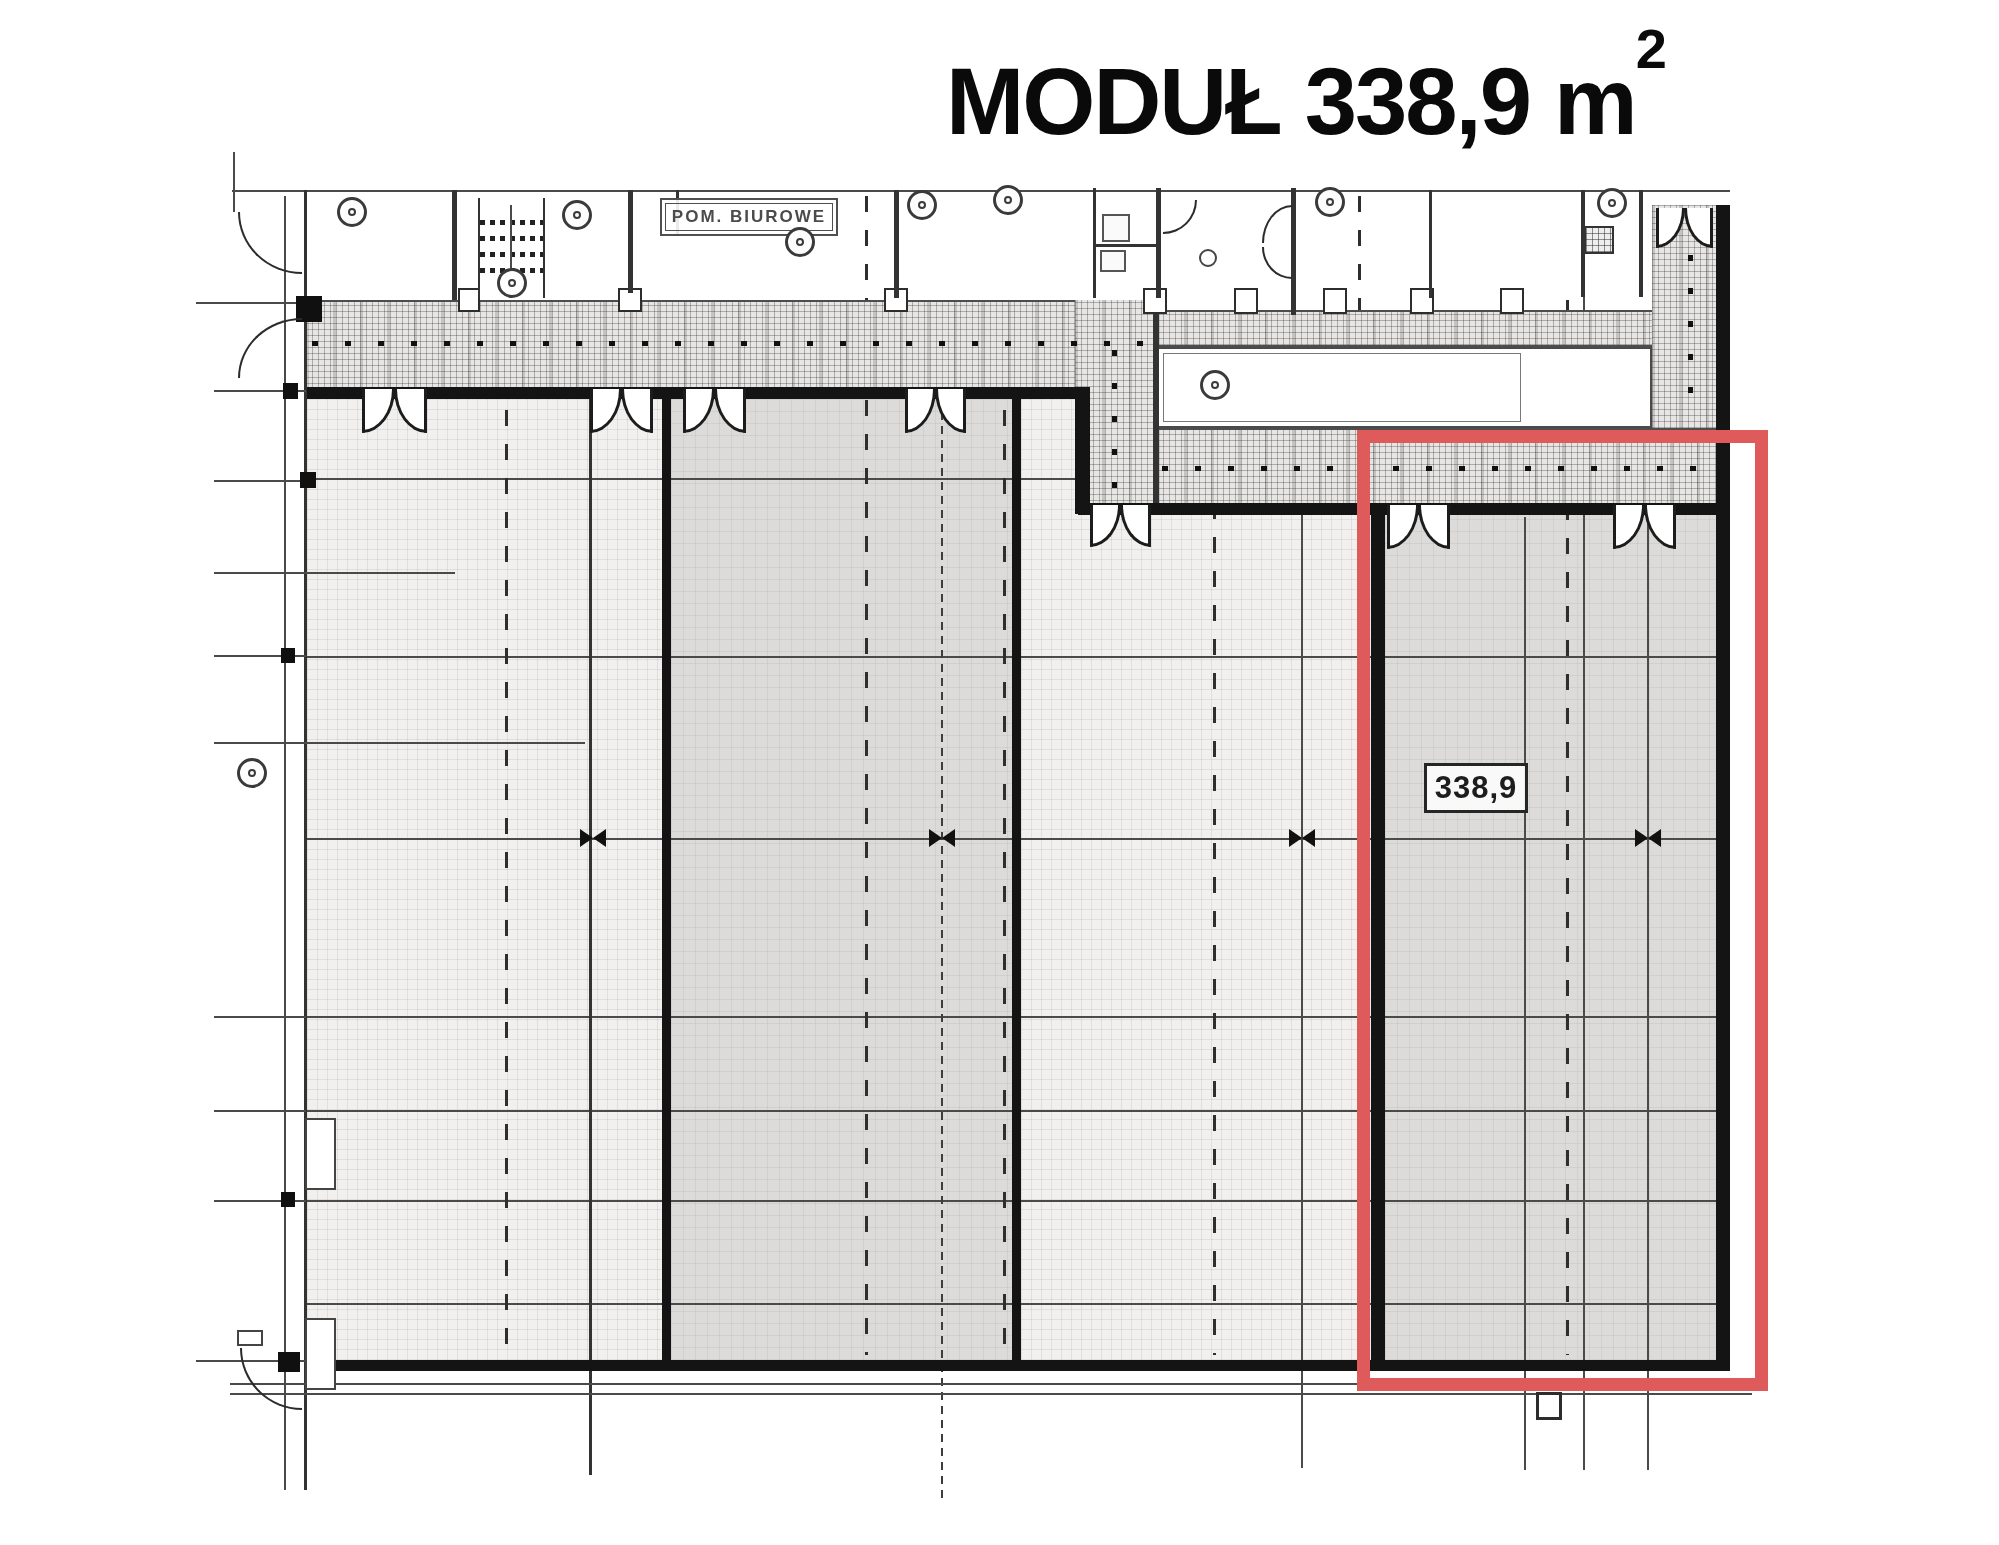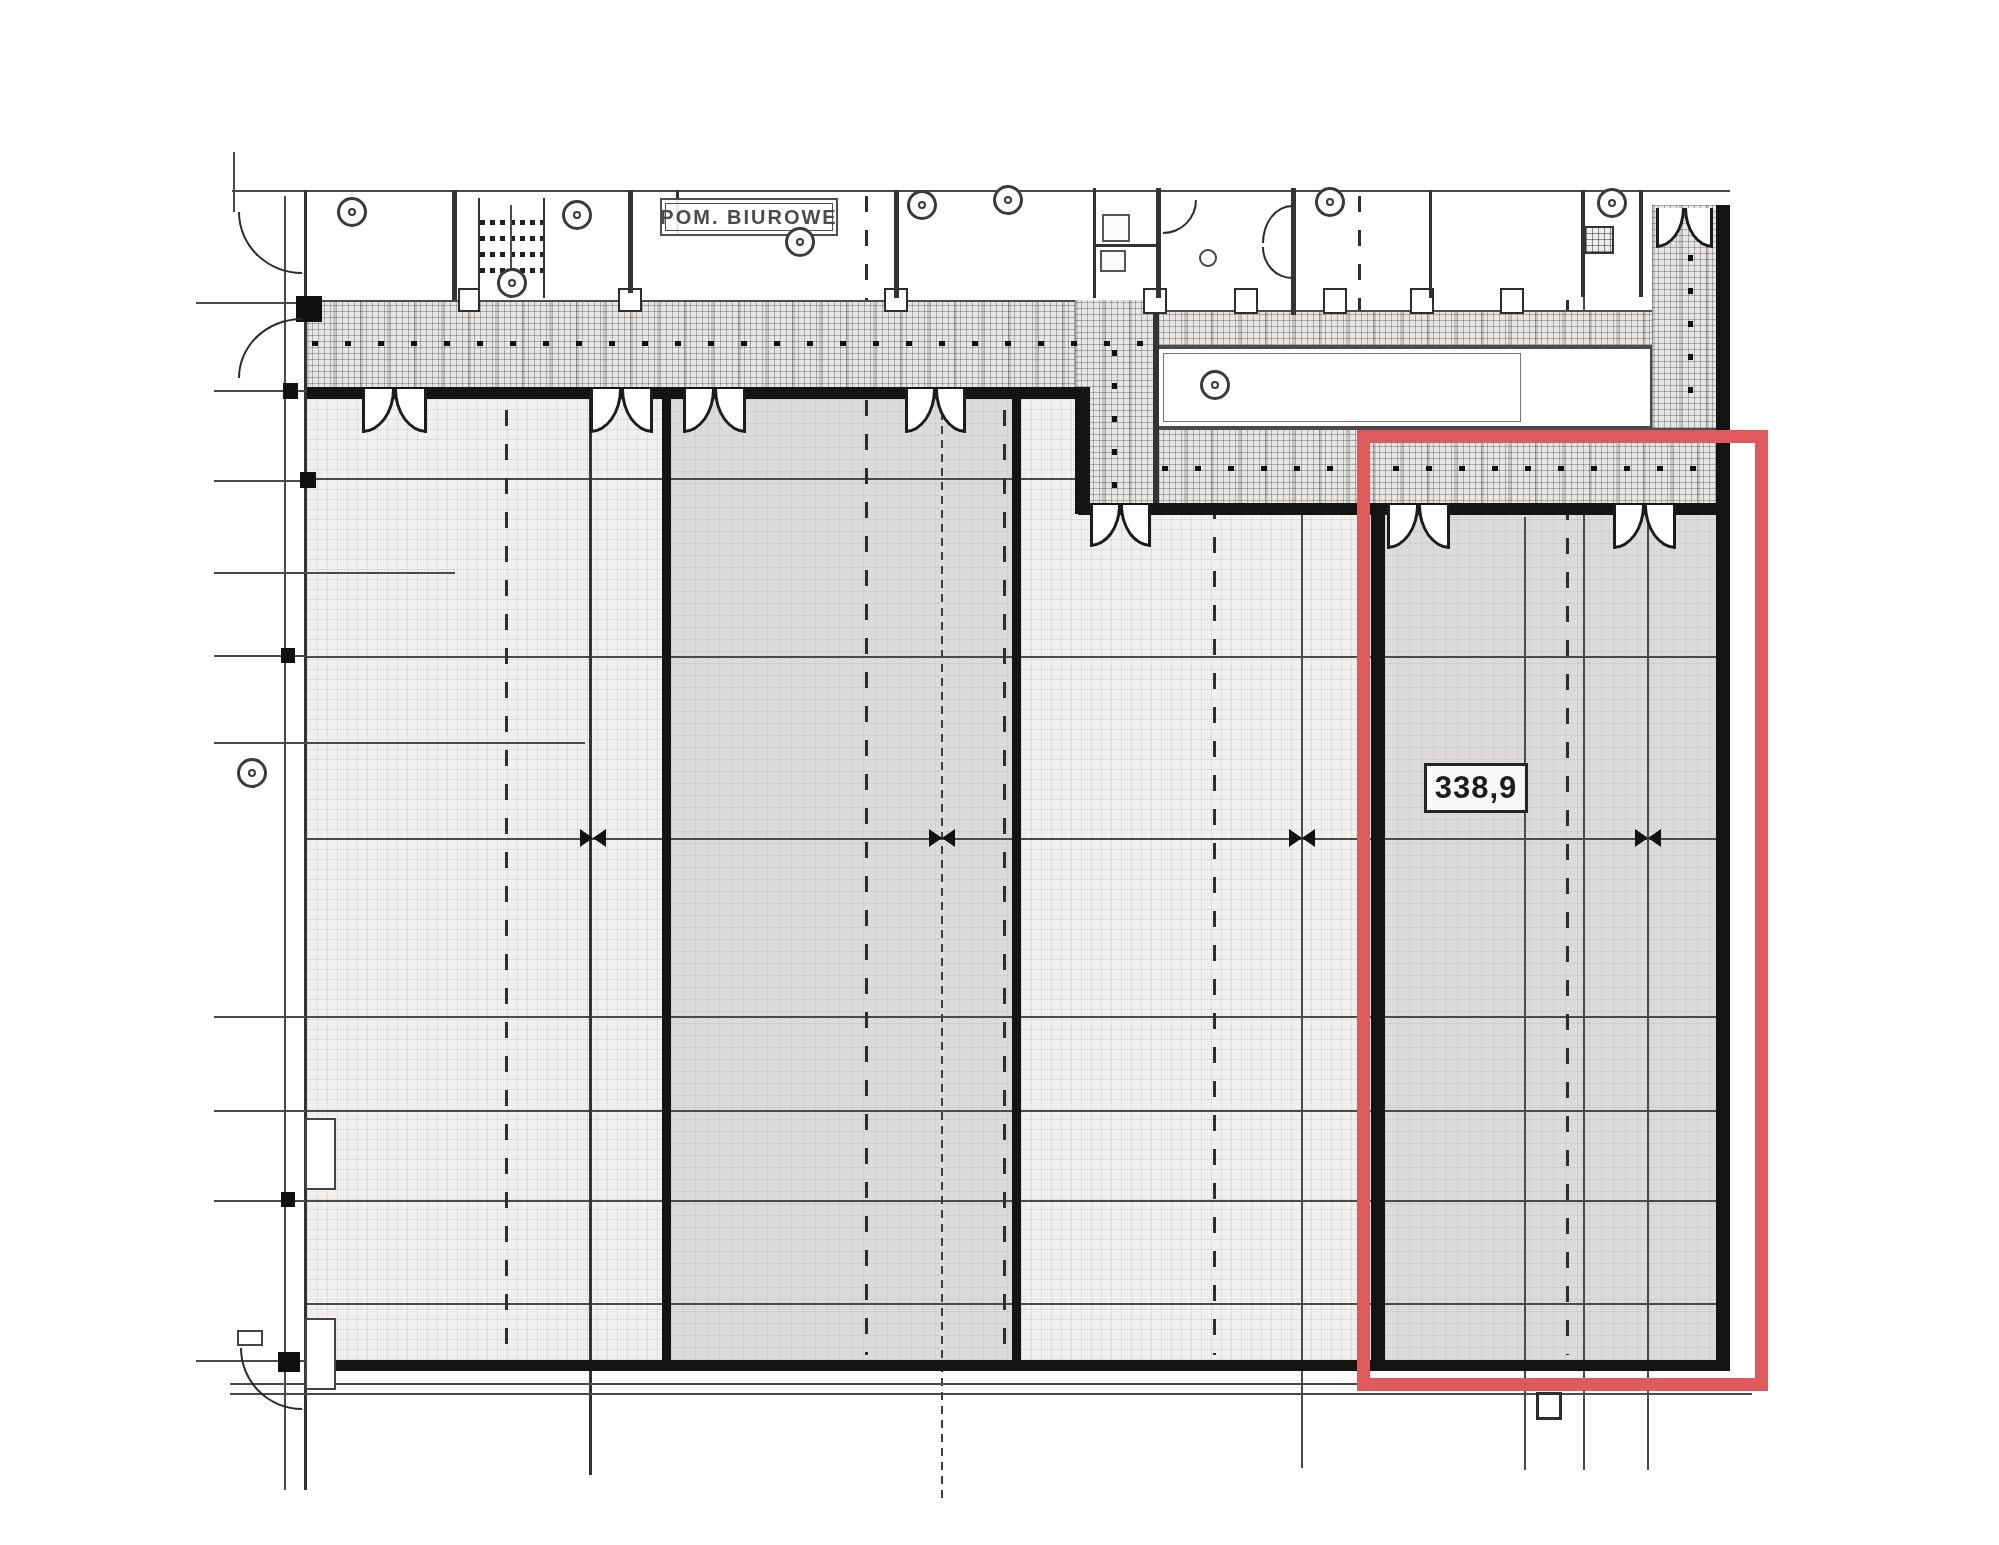--- a/index.html
+++ b/index.html
@@ -52,41 +52,42 @@
   .bt { width:0; height:0; border-top:9px solid transparent; border-bottom:9px solid transparent; position:absolute; top:0; }
   .bt-l { border-left:13px solid #111; left:0; }
   .bt-r { border-right:13px solid #111; right:0; }
 
   .notch { background:#fff; border:2px solid #2d2d2d; }
   .niche { background:#fff; border:2px solid #444; }
   .blob  { background:#101010; }
 
   .pom-box { border:2px solid #4f4f4f; background:rgba(255,255,255,.9); padding:3px; }
   .pom-in  { border:1px solid #4f4f4f; width:100%; height:100%; display:flex; align-items:center; justify-content:center;
-             font-size:20px; font-weight:bold; color:#4b4b4b; letter-spacing:2px; white-space:nowrap; }
+             font-size:17px; font-weight:bold; color:#4b4b4b; letter-spacing:2px; white-space:nowrap; }
   .area-box { border:3px solid #262626; background:rgba(252,252,252,.92); display:flex; align-items:center; justify-content:center;
               font-size:31px; font-weight:bold; color:#1d1d1d; letter-spacing:1px; }
   .shaft { border:2px solid #333; background:
            repeating-linear-gradient(0deg, rgba(40,40,40,.5) 0 1px, transparent 1px 6px),
            repeating-linear-gradient(90deg, rgba(40,40,40,.5) 0 1px, transparent 1px 6px), #eee; }
 
   .whiteroom { background:#fff; border:2px solid #4a4a4a; }
   .innerline { border:1px solid #787878; }
   .redbox { border:13px solid #df5a5a; }
   .arc { position:absolute; border:2.5px solid #2b2b2b; background:transparent; }
   .arc-tl { border-right:none; border-bottom:none; border-radius:100% 0 0 0; }
   .arc-bl { border-right:none; border-top:none;    border-radius:0 0 0 100%; }
   .arc-br { border-left:none;  border-top:none;    border-radius:0 0 100% 0; }
   .fixture { border:2px solid #555; background:#fafafa; }
 </style>
 </head>
 <body>
 
 <div class="canvas">
 
+  <div class="title"><span>MODUŁ 338,9 m</span><sup>2</sup></div>
 
   <div class="abs" style="left:0;top:0;width:1999px;height:1545px;">
 
     <div class="abs floor-a" style="left:307px;top:399px;width:355px;height:961px;z-index:1;"></div>
     <div class="abs floor-b" style="left:671px;top:399px;width:341px;height:961px;z-index:1;"></div>
     <div class="abs floor-a" style="left:1021px;top:399px;width:350px;height:961px;z-index:1;"></div>
     <div class="abs floor-b" style="left:1385px;top:514px;width:331px;height:846px;z-index:1;"></div>
 
     <div class="abs solh" style="left:306px;top:478px;width:1410px;z-index:2;"></div>
     <div class="abs solh" style="left:306px;top:656px;width:1410px;z-index:2;"></div>

